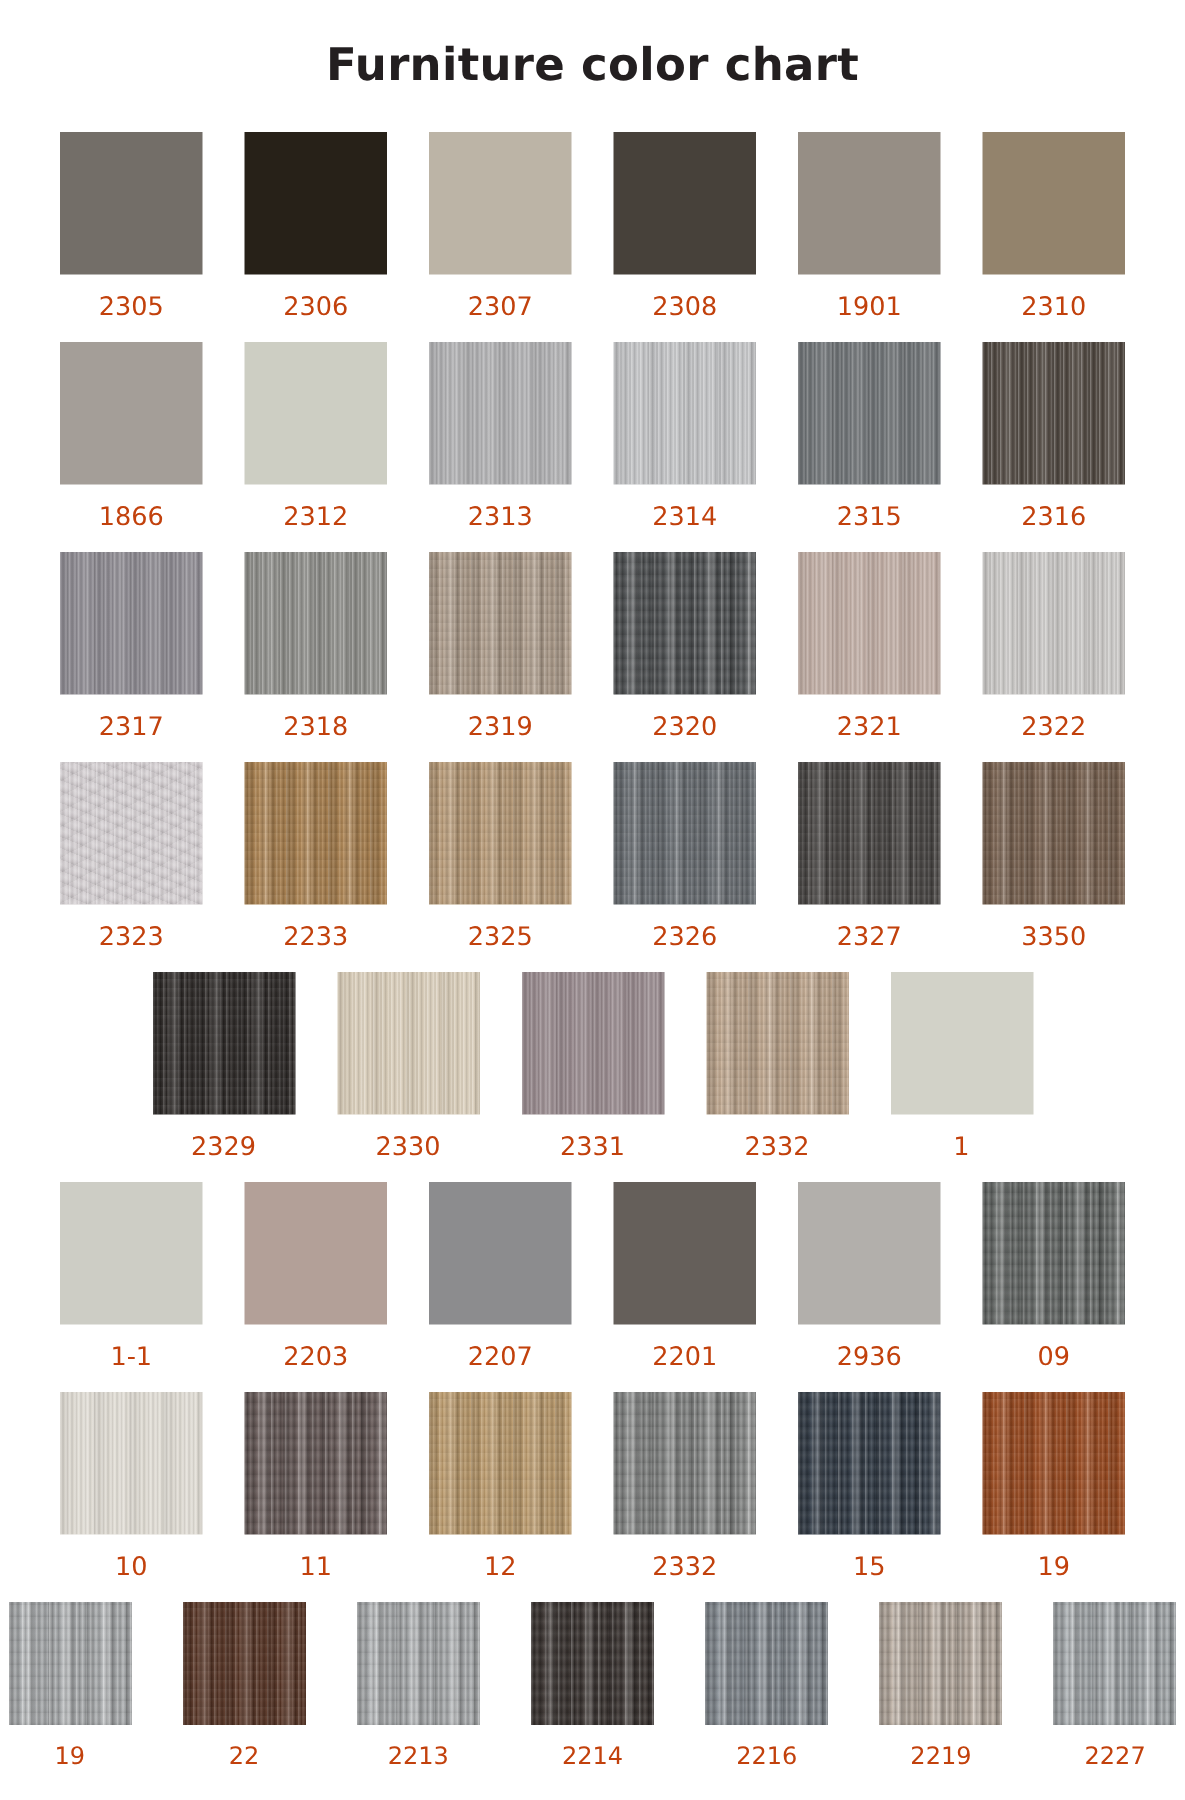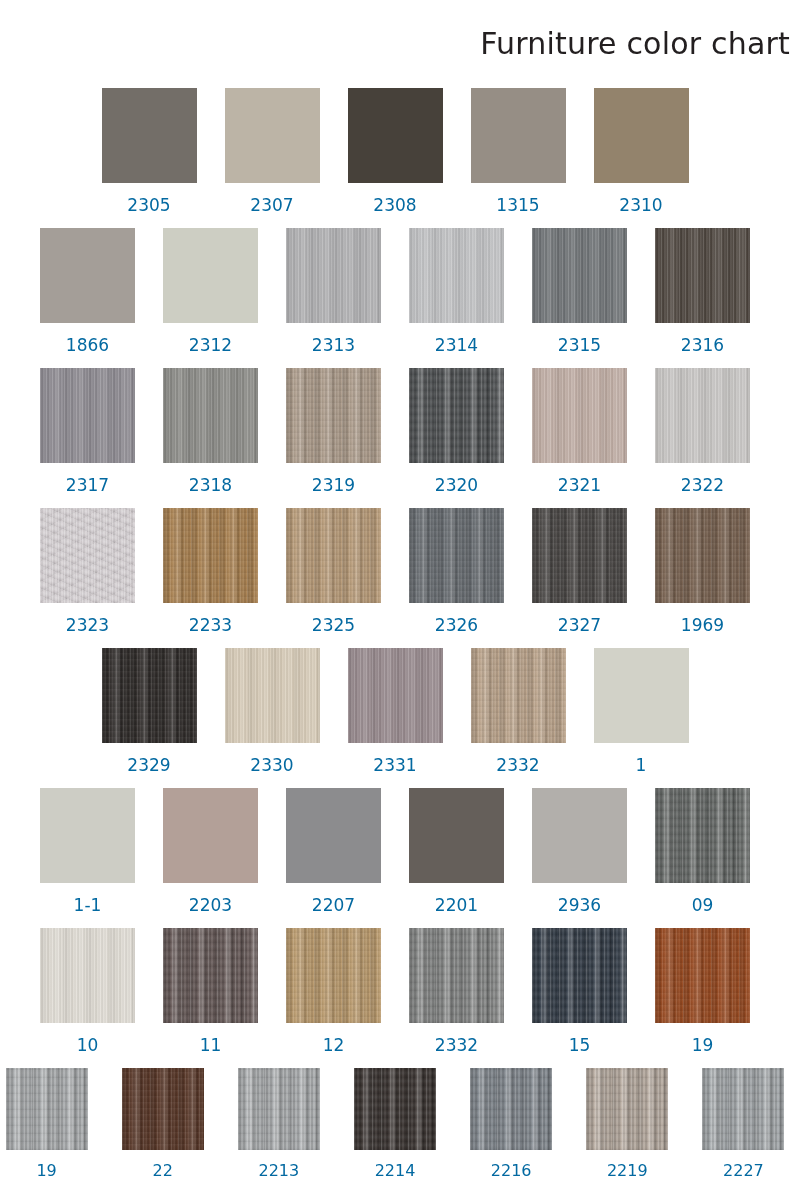--- a/index.html
+++ b/index.html
@@ -23,23 +23,23 @@
     position: relative;
     background: #ffffff;
   }
 
   
   .chart-title {
     position: absolute;
     top: 24px;
     left: 0;
     width: 790px;
-    text-align: right;
+    text-align: center;
     font-size: 30px;
-    font-weight: normal;
+    font-weight: bold;
     color: #231f20;
     letter-spacing: 0.2px;
     line-height: 40px;
   }
 
   
   .swatch-grid {
     position: absolute;
     top: 88px;
     left: 0;
@@ -157,21 +157,21 @@
       repeating-linear-gradient(-28deg,
         rgba(0,0,0,0.06) 0px,
         rgba(0,0,0,0.00) 3px,
         rgba(255,255,255,0.12) 5px,
         rgba(0,0,0,0.00) 9px);
   }
 
   .swatch-label {
     margin-top: 12px;
     font-size: 17px;
-    color: #0369a1;
+    color: #c2410c;
     font-family: "DejaVu Sans", "Liberation Sans", sans-serif;
     text-align: center;
     line-height: 20px;
     white-space: nowrap;
   }
   .cols-7 .swatch-label {
     font-size: 16px;
     margin-top: 11px;
   }
 </style>
@@ -182,30 +182,34 @@
 
   <div class="chart-title">Furniture color chart</div>
 
   <div class="swatch-grid">
       <div class="swatch-row cols-6">
         <div class="swatch-cell">
           <div class="swatch-chip tex-none" style="background-color: rgb(115, 110, 104);"></div>
           <div class="swatch-label">2305</div>
         </div>
         <div class="swatch-cell">
+          <div class="swatch-chip tex-none" style="background-color: rgb(39, 33, 24);"></div>
+          <div class="swatch-label">2306</div>
+        </div>
+        <div class="swatch-cell">
           <div class="swatch-chip tex-none" style="background-color: rgb(188, 180, 166);"></div>
           <div class="swatch-label">2307</div>
         </div>
         <div class="swatch-cell">
           <div class="swatch-chip tex-none" style="background-color: rgb(71, 65, 58);"></div>
           <div class="swatch-label">2308</div>
         </div>
         <div class="swatch-cell">
           <div class="swatch-chip tex-none" style="background-color: rgb(150, 142, 133);"></div>
-          <div class="swatch-label">1315</div>
+          <div class="swatch-label">1901</div>
         </div>
         <div class="swatch-cell">
           <div class="swatch-chip tex-none" style="background-color: rgb(147, 131, 108);"></div>
           <div class="swatch-label">2310</div>
         </div>
       </div>
       <div class="swatch-row cols-6">
         <div class="swatch-cell">
           <div class="swatch-chip tex-none" style="background-color: rgb(164, 158, 152);"></div>
           <div class="swatch-label">1866</div>
@@ -305,21 +309,21 @@
         <div class="swatch-cell">
           <div class="swatch-chip tex-wood" style="background-color: rgb(74, 71, 69);">
             <div class="grain"></div>
           </div>
           <div class="swatch-label">2327</div>
         </div>
         <div class="swatch-cell">
           <div class="swatch-chip tex-wood" style="background-color: rgb(124, 100, 81);">
             <div class="grain"></div>
           </div>
-          <div class="swatch-label">1969</div>
+          <div class="swatch-label">3350</div>
         </div>
       </div>
       <div class="swatch-row cols-6">
         <div class="swatch-cell">
           <div class="swatch-chip tex-wood" style="background-color: rgb(46, 42, 40);">
             <div class="grain"></div>
           </div>
           <div class="swatch-label">2329</div>
         </div>
         <div class="swatch-cell">

